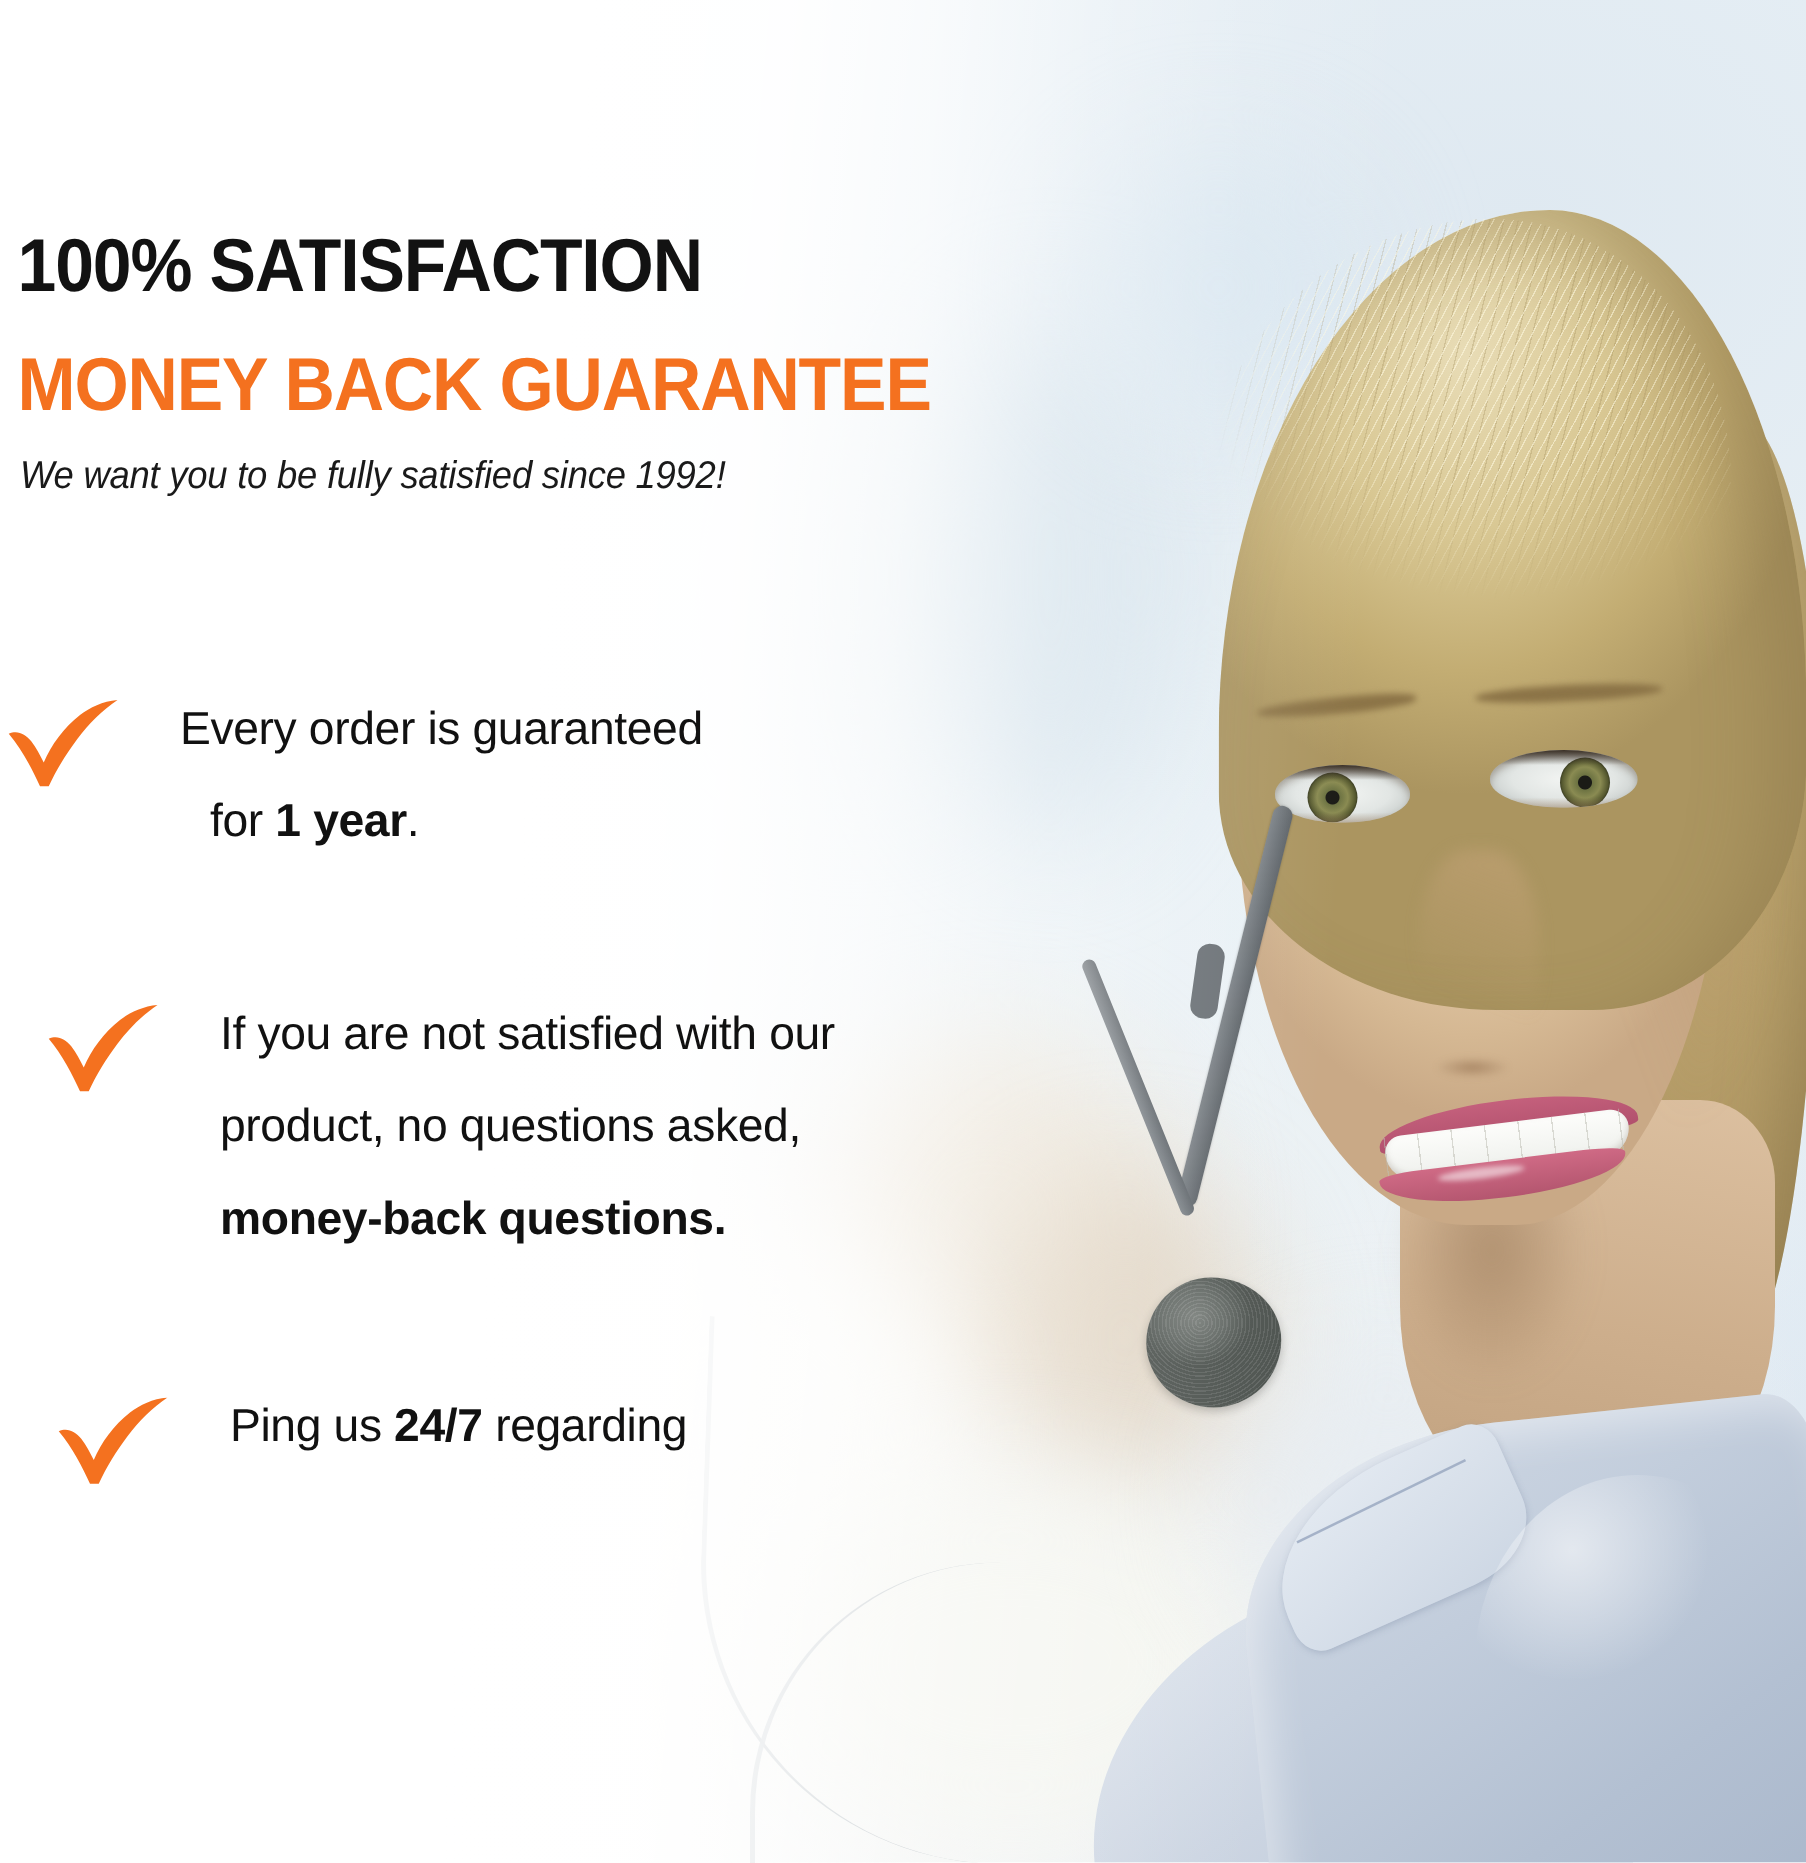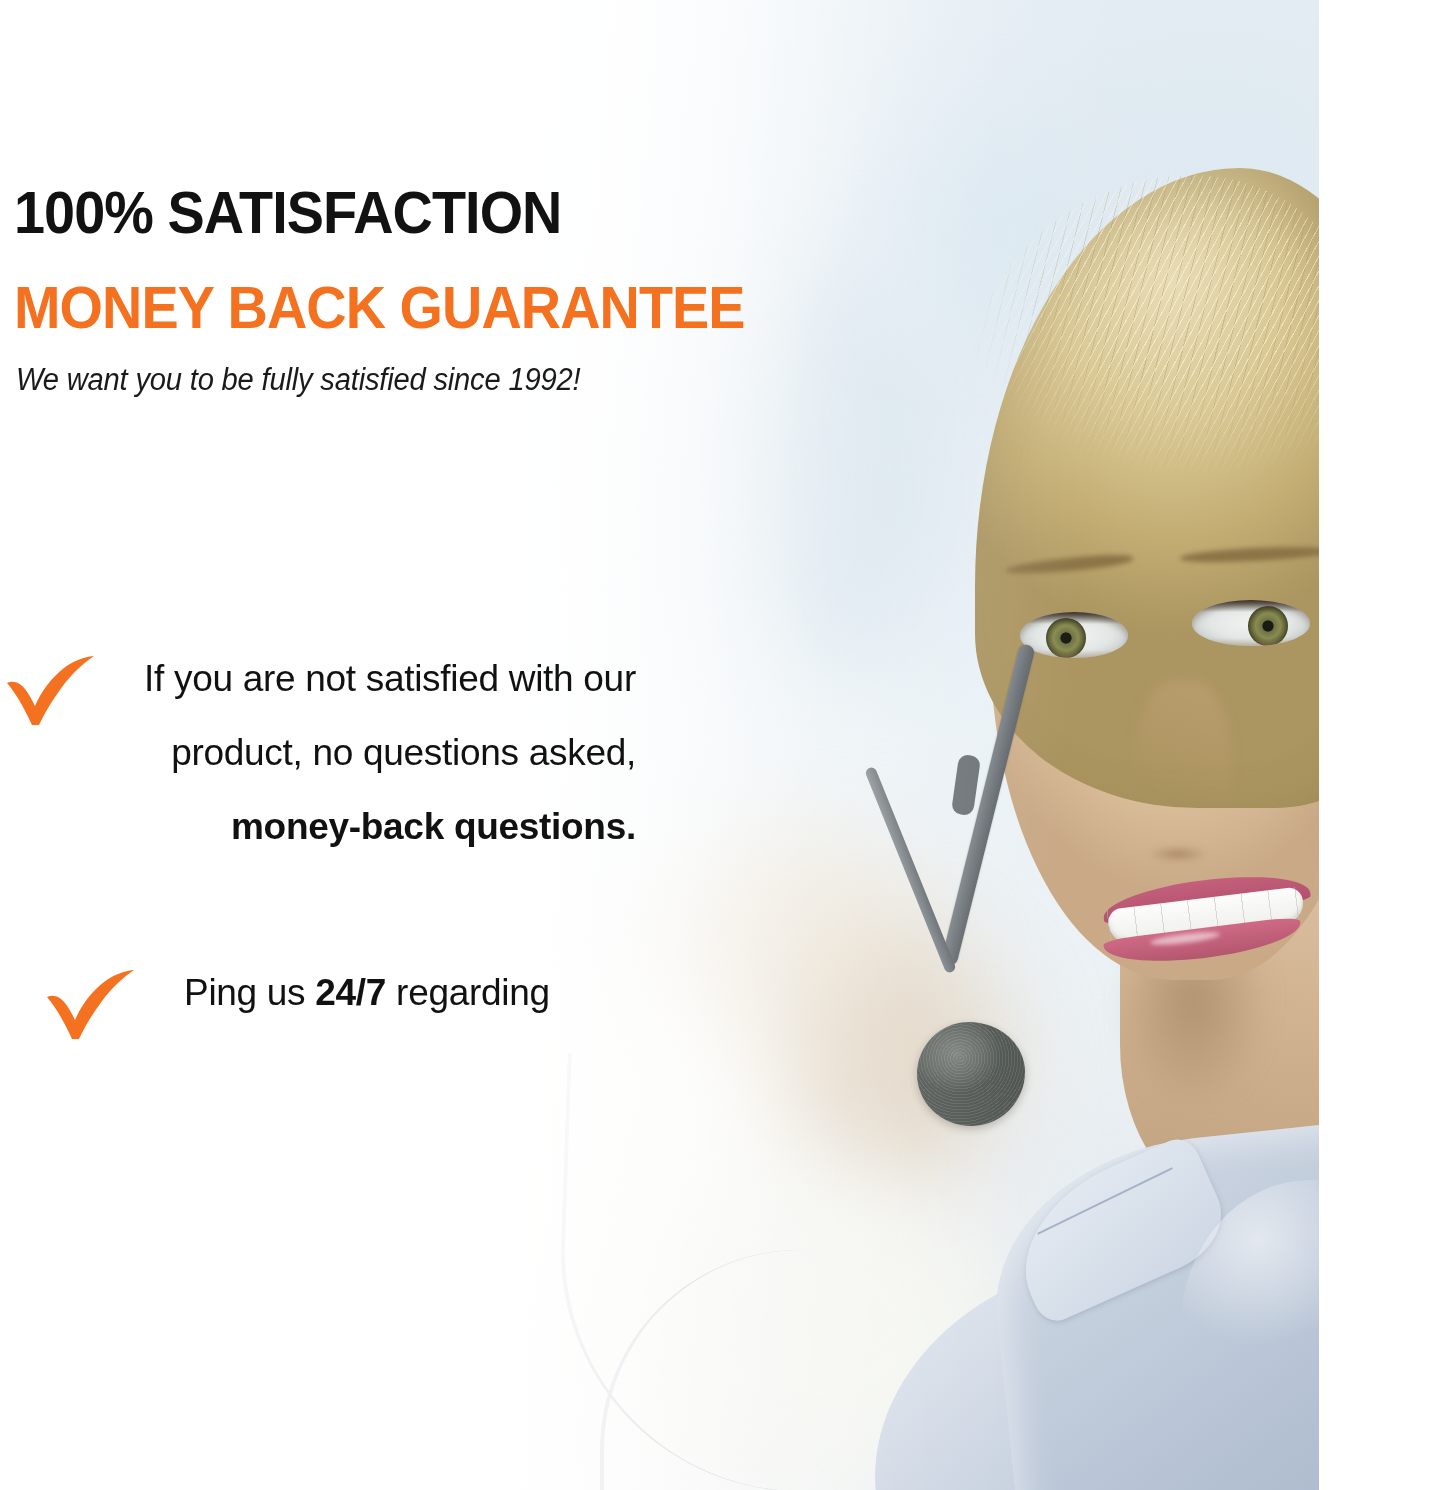--- a/index.html
+++ b/index.html
@@ -6,24 +6,23 @@
   html,body { width:1445px; height:1490px; overflow:hidden; }
   body {
     font-family:"Liberation Sans", sans-serif;
     background:#ffffff;
     position:relative;
   }
 
   
   #canvas {
     position:absolute; inset:0;
-    width:1319px; height:1490px;
+    width:1445px; height:1490px;
     overflow:hidden;
     background:#ffffff;
-    text-align:right;
   }
 
   
   #photo {
     position:absolute;
     left:0; top:0;
     width:1445px; height:1490px;
     overflow:hidden;
   }
 
@@ -273,21 +272,21 @@
     position:absolute; left:16px; top:362px;
     font-size:31px; font-style:italic; font-weight:normal;
     color:#1a1a1a; letter-spacing:-.2px;
     transform:scaleX(.94); transform-origin:left center;
     white-space:nowrap;
   }
 
   .bullets { position:absolute; left:0; top:546px; width:1000px; }
   .bullet { position:relative; display:flex; align-items:flex-start; }
   .b1 { margin-top:0; }
-  .b2 { margin-top:96px; }
+  .b2 { margin-top:96px;padding-left:32px; }
   .b3 { margin-top:92px;margin-left:40px; }
 
   .check {
     flex:0 0 auto;
     width:96px; height:70px;
     margin-left:4px; margin-top:14px;
   }
   .btext {
     margin-left:44px;
     font-size:37px;
@@ -368,20 +367,29 @@
   <div id="content">
 
     <div class="headline-1">100% SATISFACTION</div>
 
     <div class="headline-2">MONEY BACK GUARANTEE</div>
 
     <div class="subhead">We want you to be fully satisfied since 1992!</div>
 
     <div class="bullets">
 
+      <div class="bullet b1">
+        <svg class="check" viewBox="0 0 96 70">
+          <path d="M3 27 C10 24 16 27 21 33 C25 38 28 44 31 50
+                   C37 36 47 22 60 12 C68 6 78 1 90 0
+                   C78 8 67 19 58 31 C49 43 41 56 35 69
+                   L28 69 C22 56 14 40 3 27 Z" fill="#F4711F"></path>
+        </svg>
+        <div class="btext"><span>Every order is guaranteed</span><br><span class="indent"></span><span> for </span><b>1 year</b><span>.</span></div>
+      </div>
 
       <div class="bullet b2">
         <svg class="check" viewBox="0 0 96 70">
           <path d="M3 27 C10 24 16 27 21 33 C25 38 28 44 31 50
                    C37 36 47 22 60 12 C68 6 78 1 90 0
                    C78 8 67 19 58 31 C49 43 41 56 35 69
                    L28 69 C22 56 14 40 3 27 Z" fill="#F4711F"></path>
         </svg>
         <div class="btext"><span>If you are not satisfied with our</span><br><span>product, no questions asked,</span><br><b>money-back questions.</b></div>
       </div>

